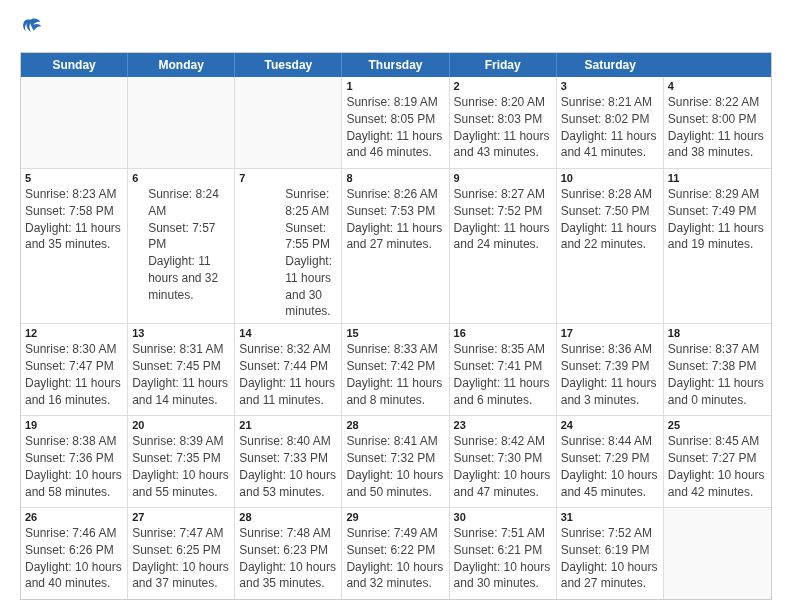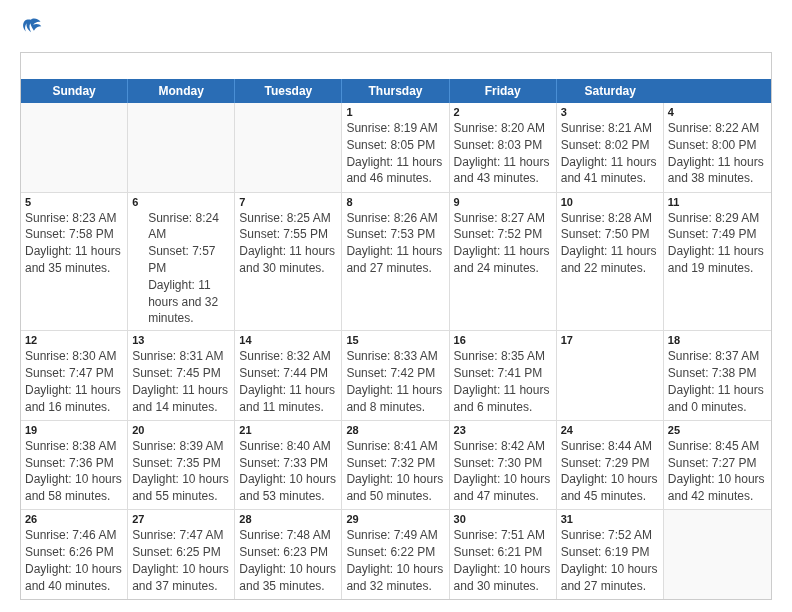--- a/index.html
+++ b/index.html
@@ -55,21 +55,20 @@
     .calendar {
       flex: 1;
       display: flex;
       flex-direction: column;
       border: 1px solid #ccc;
     }
     .cal-header-row {
       display: grid;
       grid-template-columns: repeat(7, 1fr);
       background: #2a6db5;
-      margin-top: 26px;
     }
     .cal-header-cell {
       color: #fff;
       font-size: 12px;
       font-weight: bold;
       text-align: center;
       padding: 5px 2px;
       border-right: 1px solid #4a8fd5;
     }
     .cal-header-cell:last-child { border-right: none; }
@@ -177,21 +176,21 @@
 Daylight: 11 hours and 35 minutes.</div>
           </div>
           <div class="cal-cell">
             <div class="day-num">6</div>
             <div class="cell-info" style="white-space: pre-line; margin-left: 16px;">Sunrise: 8:24 AM
 Sunset: 7:57 PM
 Daylight: 11 hours and 32 minutes.</div>
           </div>
           <div class="cal-cell">
             <div class="day-num">7</div>
-            <div class="cell-info" style="white-space: pre-line;">Sunrise: 8:25 AM
+            <div class="cell-info" style="white-space: pre-line; margin-left: 46px;">Sunrise: 8:25 AM
 Sunset: 7:55 PM
 Daylight: 11 hours and 30 minutes.</div>
           </div>
           <div class="cal-cell">
             <div class="day-num">8</div>
             <div class="cell-info" style="white-space: pre-line;">Sunrise: 8:26 AM
 Sunset: 7:53 PM
 Daylight: 11 hours and 27 minutes.</div>
           </div>
           <div class="cal-cell">
@@ -239,20 +238,23 @@
 Daylight: 11 hours and 8 minutes.</div>
           </div>
           <div class="cal-cell">
             <div class="day-num">16</div>
             <div class="cell-info" style="white-space: pre-line;">Sunrise: 8:35 AM
 Sunset: 7:41 PM
 Daylight: 11 hours and 6 minutes.</div>
           </div>
           <div class="cal-cell">
             <div class="day-num">17</div>
+            <div class="cell-info" style="white-space: pre-line;">Sunrise: 8:36 AM
+Sunset: 7:39 PM
+Daylight: 11 hours and 3 minutes.</div>
           </div>
           <div class="cal-cell">
             <div class="day-num">18</div>
             <div class="cell-info" style="white-space: pre-line;">Sunrise: 8:37 AM
 Sunset: 7:38 PM
 Daylight: 11 hours and 0 minutes.</div>
           </div>
         </div>
         <div class="cal-row">
           <div class="cal-cell">

